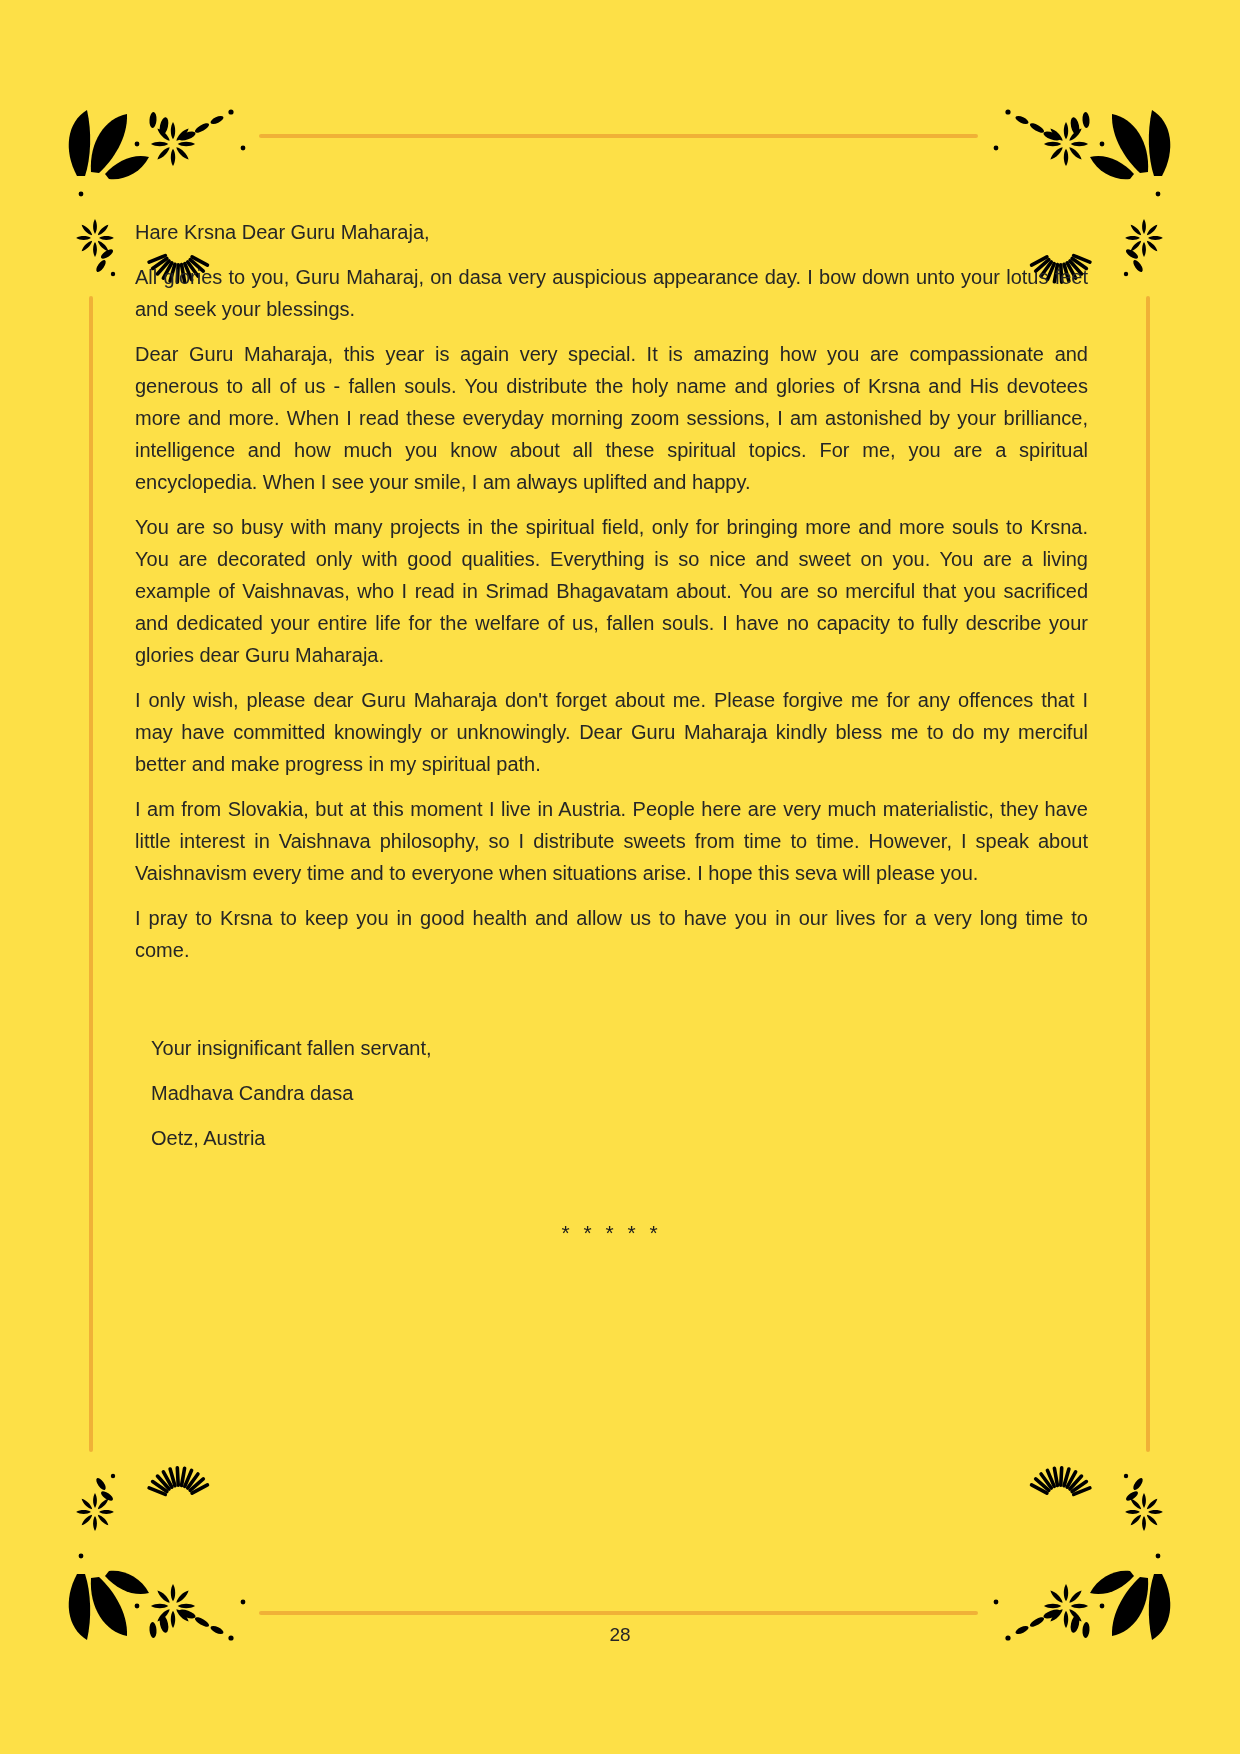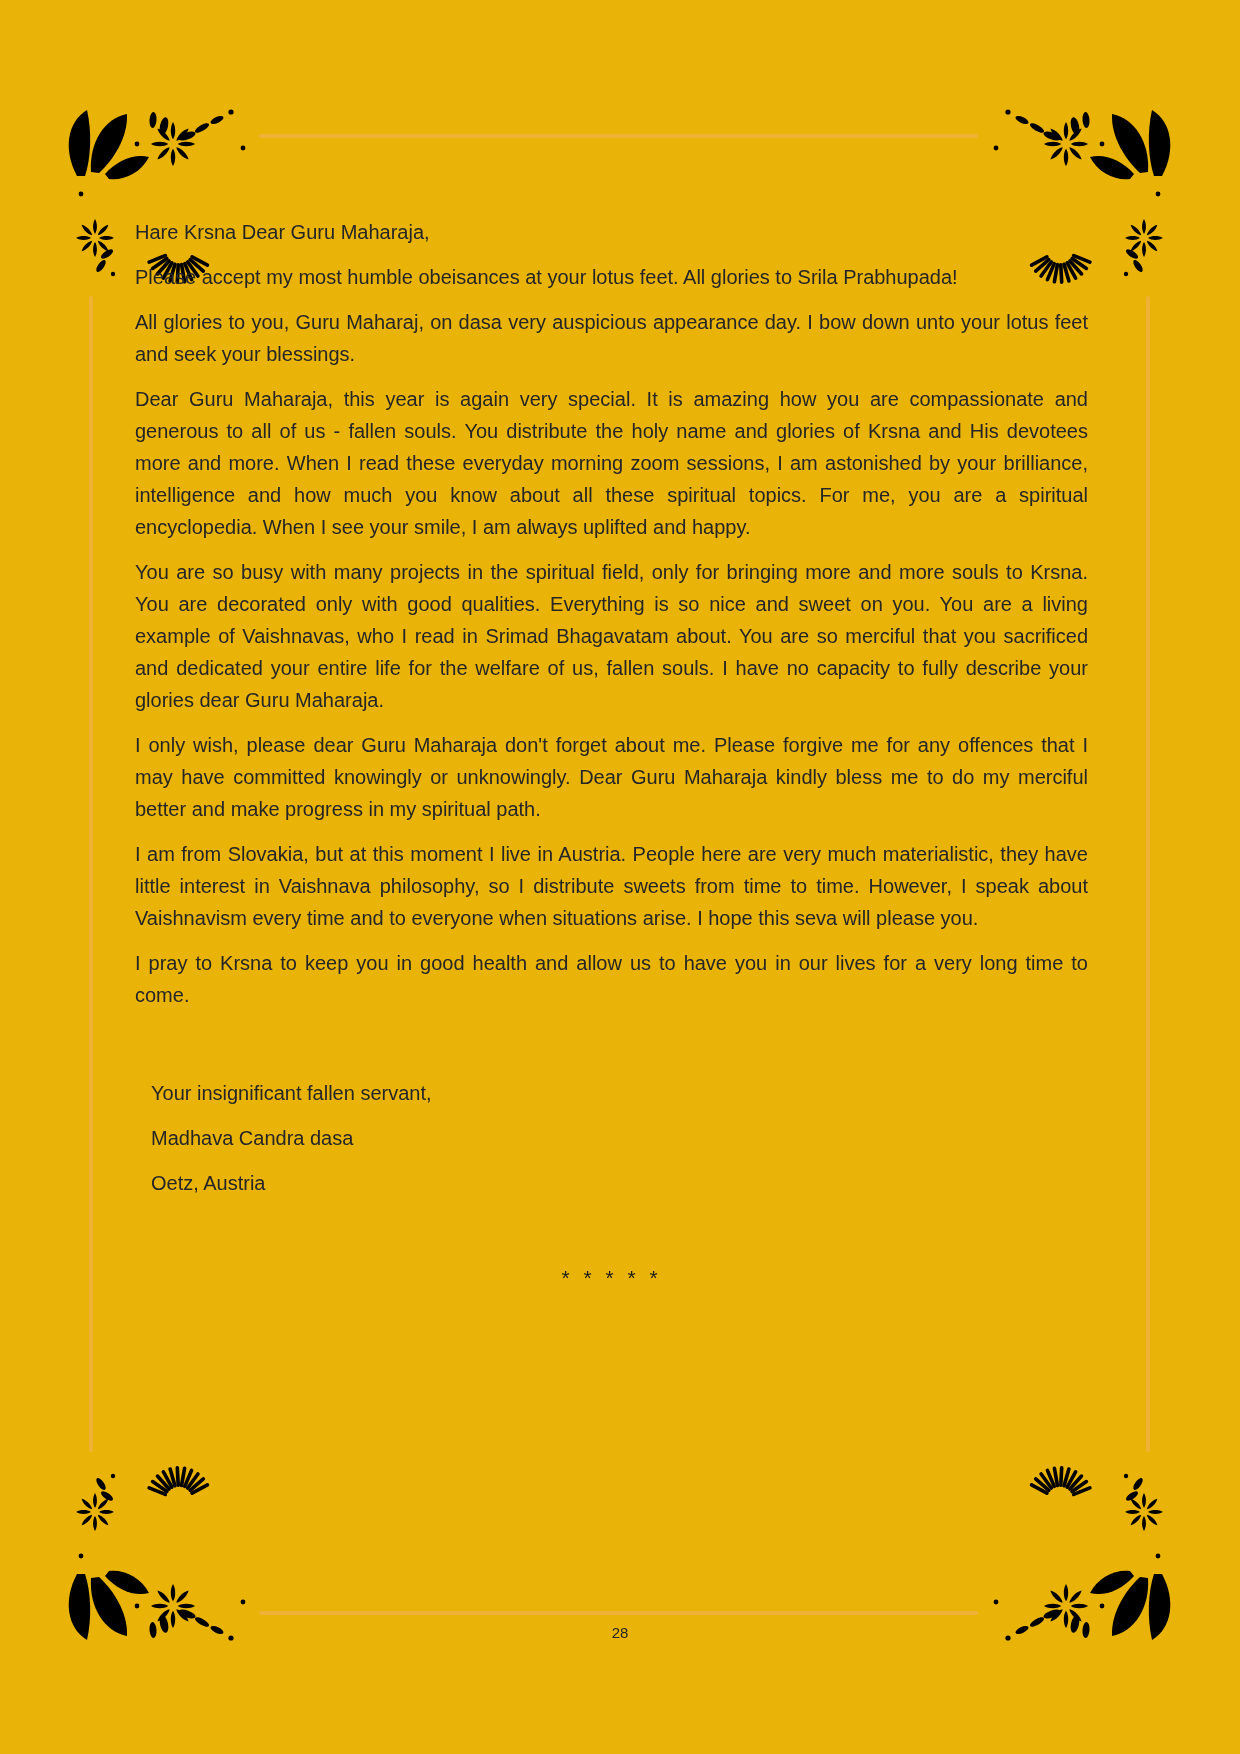--- a/index.html
+++ b/index.html
@@ -1,21 +1,21 @@
 <!DOCTYPE html>
 <html><head>
 <meta charset="utf-8">
 <style>
   html, body { margin: 0; padding: 0; }
   body { background: #FCF3D1; }
   .page {
     position: relative;
     width: 1240px;
     height: 1754px;
-    background: #eab308;
+    background: #fde047;
     font-family: "Liberation Sans", sans-serif;
     color: #262626;
     overflow: hidden;
   }
   
   .frame-line { position: absolute; background: #F0B137; border-radius: 3px; }
   .line-top    { left: 259px; top: 134px;  width: 719px;  height: 4px; }
   .line-bottom { left: 259px; top: 1611px; width: 719px;  height: 4px; }
   .line-left   { left: 89px;  top: 296px;  width: 4px;    height: 1156px; }
   .line-right  { left: 1146px;top: 296px;  width: 4px;    height: 1156px; }
@@ -45,21 +45,21 @@
     font-size: 21px;
     letter-spacing: 4px;
     color: #1d1d1d;
   }
   .page-number {
     position: absolute;
     left: 0;
     top: 1624px;
     width: 100%;
     text-align: center;
-    font-size: 15px;
+    font-size: 19px;
     color: #262626;
   }
   .defs-holder { position: absolute; width: 0; height: 0; overflow: hidden; }
 </style>
 </head>
 <body>
 
 <svg class="defs-holder" aria-hidden="true">
   <defs>
     <path id="petal" d="M0,-4.5 C2.8,-8.5 2.8,-16.5 0,-21 C-2.8,-16.5 -2.8,-8.5 0,-4.5 Z"></path>
@@ -136,21 +136,20 @@
     </svg>
   <svg class="corner bl" viewBox="0 0 200 200">
       <use href="#corner-flourish"></use>
     </svg>
   <svg class="corner br" viewBox="0 0 200 200">
       <use href="#corner-flourish"></use>
     </svg>
 
   <div class="content">
     <p class="para">Hare Krsna Dear Guru Maharaja,</p>
-    <p class="para">Please accept my most humble obeisances at your lotus feet. All glories to Srila Prabhupada!</p>
     <p class="para">All glories to you, Guru Maharaj, on dasa very auspicious appearance day. I bow down unto your lotus feet and seek your blessings.</p>
     <p class="para">Dear Guru Maharaja, this year is again very special. It is amazing how you are compassionate and generous to all of us - fallen souls. You distribute the holy name and glories of Krsna and His devotees more and more. When I read these everyday morning zoom sessions, I am astonished by your brilliance, intelligence and how much you know about all these spiritual topics. For me, you are a spiritual encyclopedia. When I see your smile, I am always uplifted and happy.</p>
     <p class="para">You are so busy with many projects in the spiritual field, only for bringing more and more souls to Krsna. You are decorated only with good qualities. Everything is so nice and sweet on you. You are a living example of Vaishnavas, who I read in Srimad Bhagavatam about. You are so merciful that you sacrificed and dedicated your entire life for the welfare of us, fallen souls. I have no capacity to fully describe your glories dear Guru Maharaja.</p>
     <p class="para">I only wish, please dear Guru Maharaja don't forget about me. Please forgive me for any offences that I may have committed knowingly or unknowingly. Dear Guru Maharaja kindly bless me to do my merciful better and make progress in my spiritual path.</p>
     <p class="para">I am from Slovakia, but at this moment I live in Austria. People here are very much materialistic, they have little interest in Vaishnava philosophy, so I distribute sweets from time to time. However, I speak about Vaishnavism every time and to everyone when situations arise. I hope this seva will please you.</p>
     <p class="para">I pray to Krsna to keep you in good health and allow us to have you in our lives for a very long time to come.</p>
 
     <div class="closing-block">
       <p class="para">Your insignificant fallen servant,</p>
       <p class="para">Madhava Candra dasa</p>

